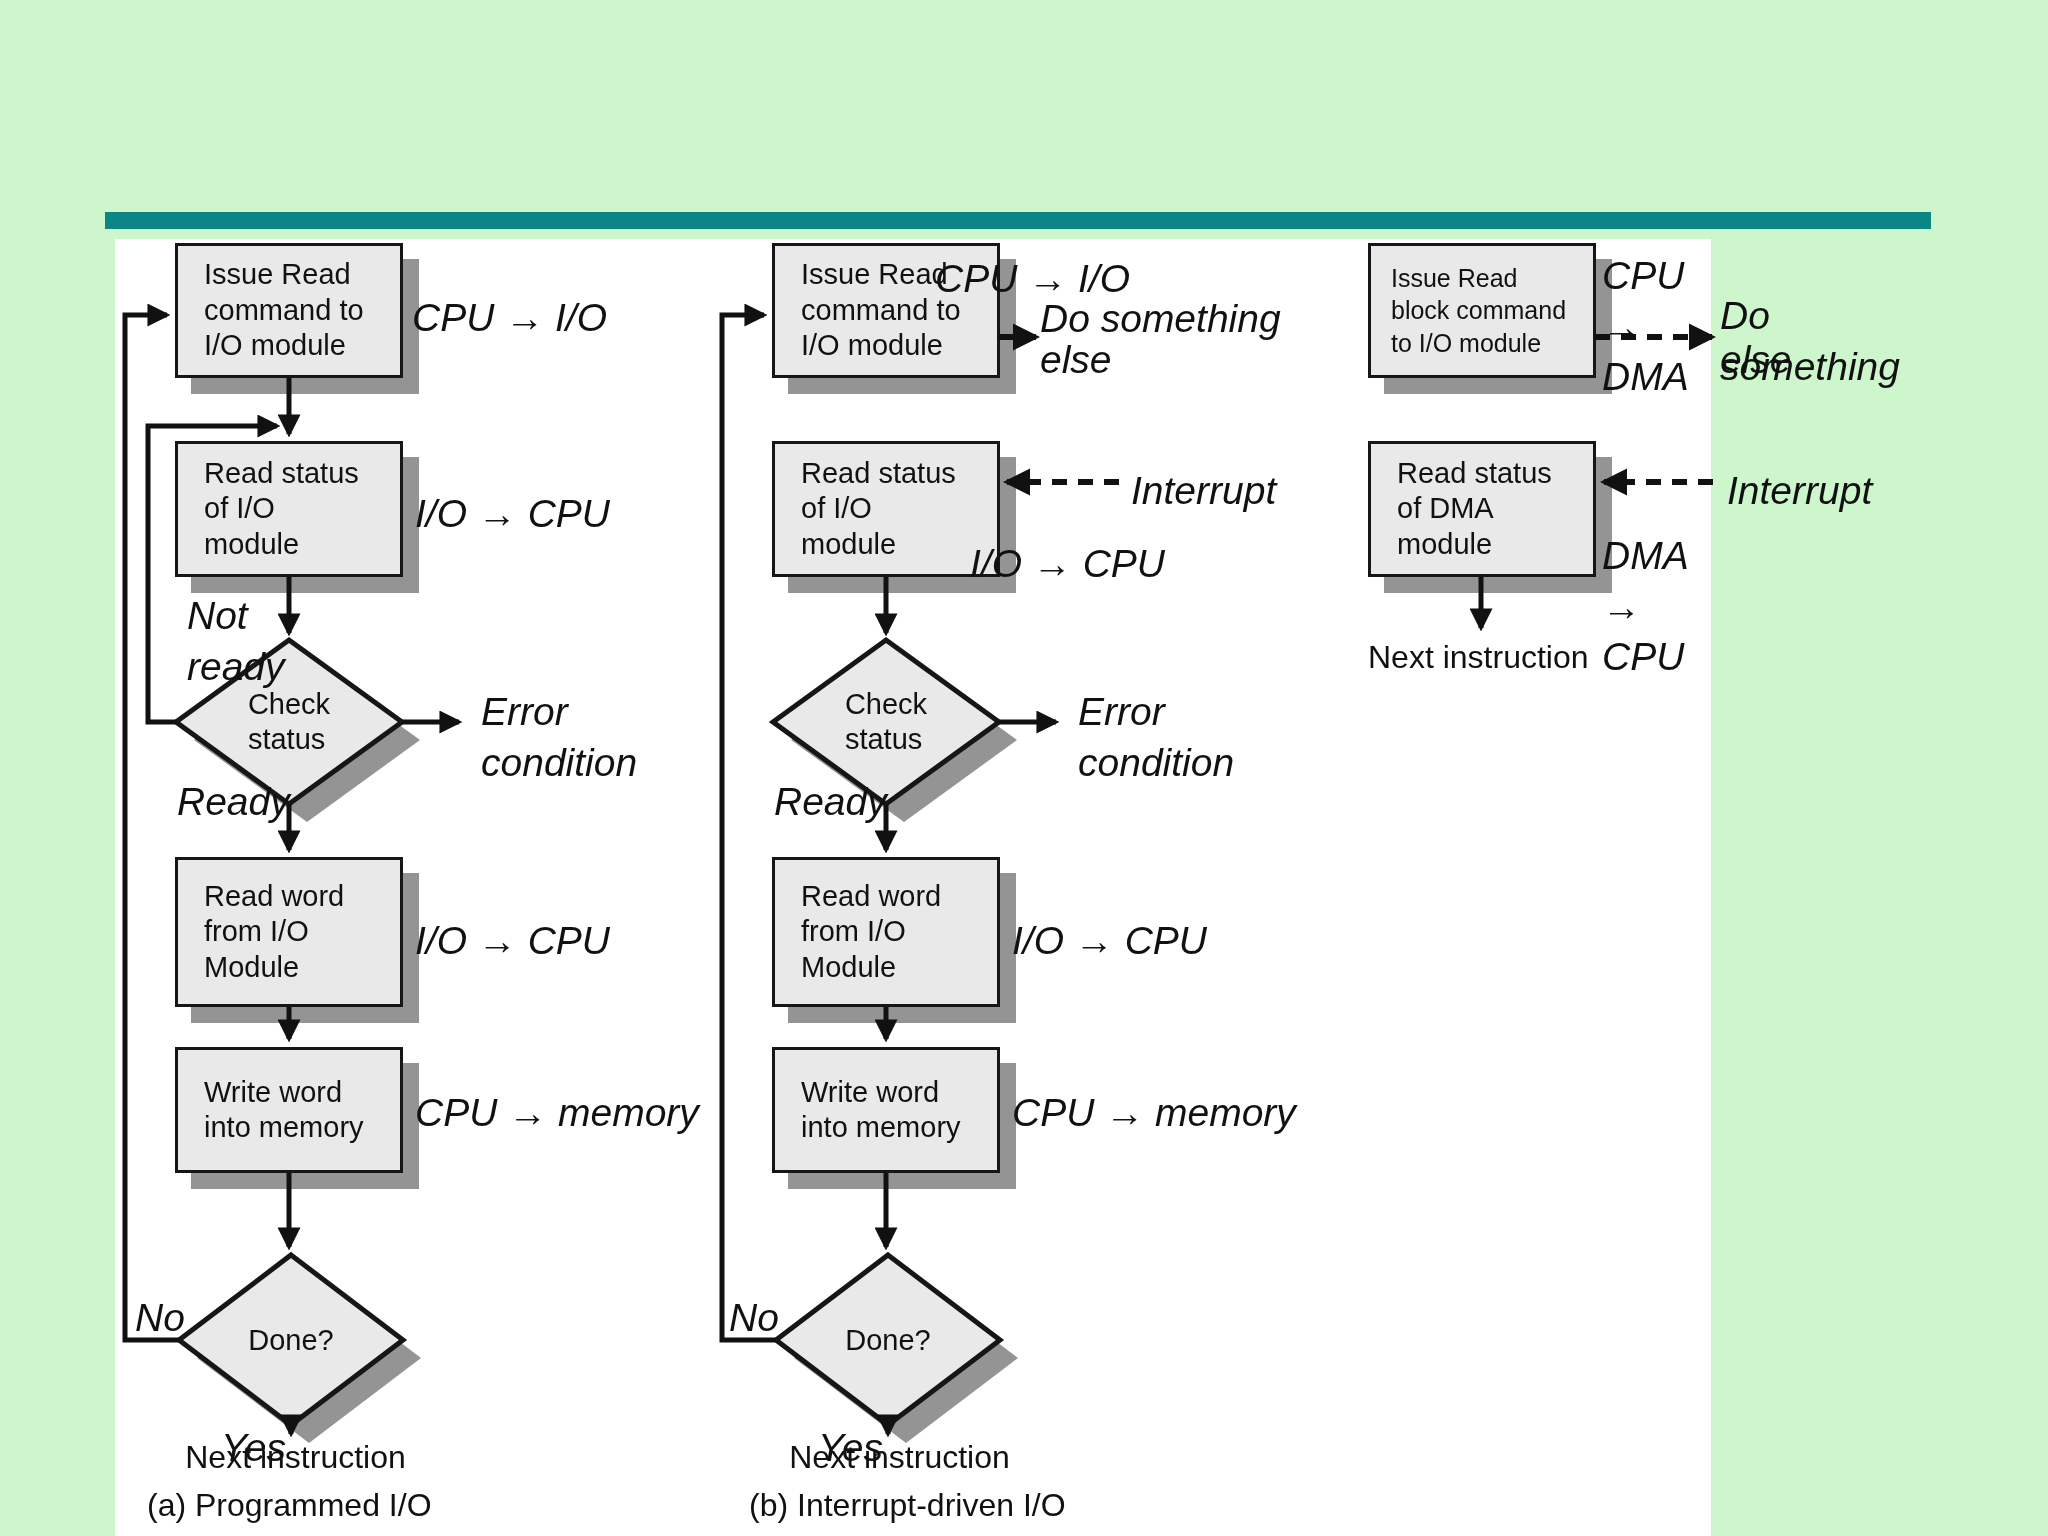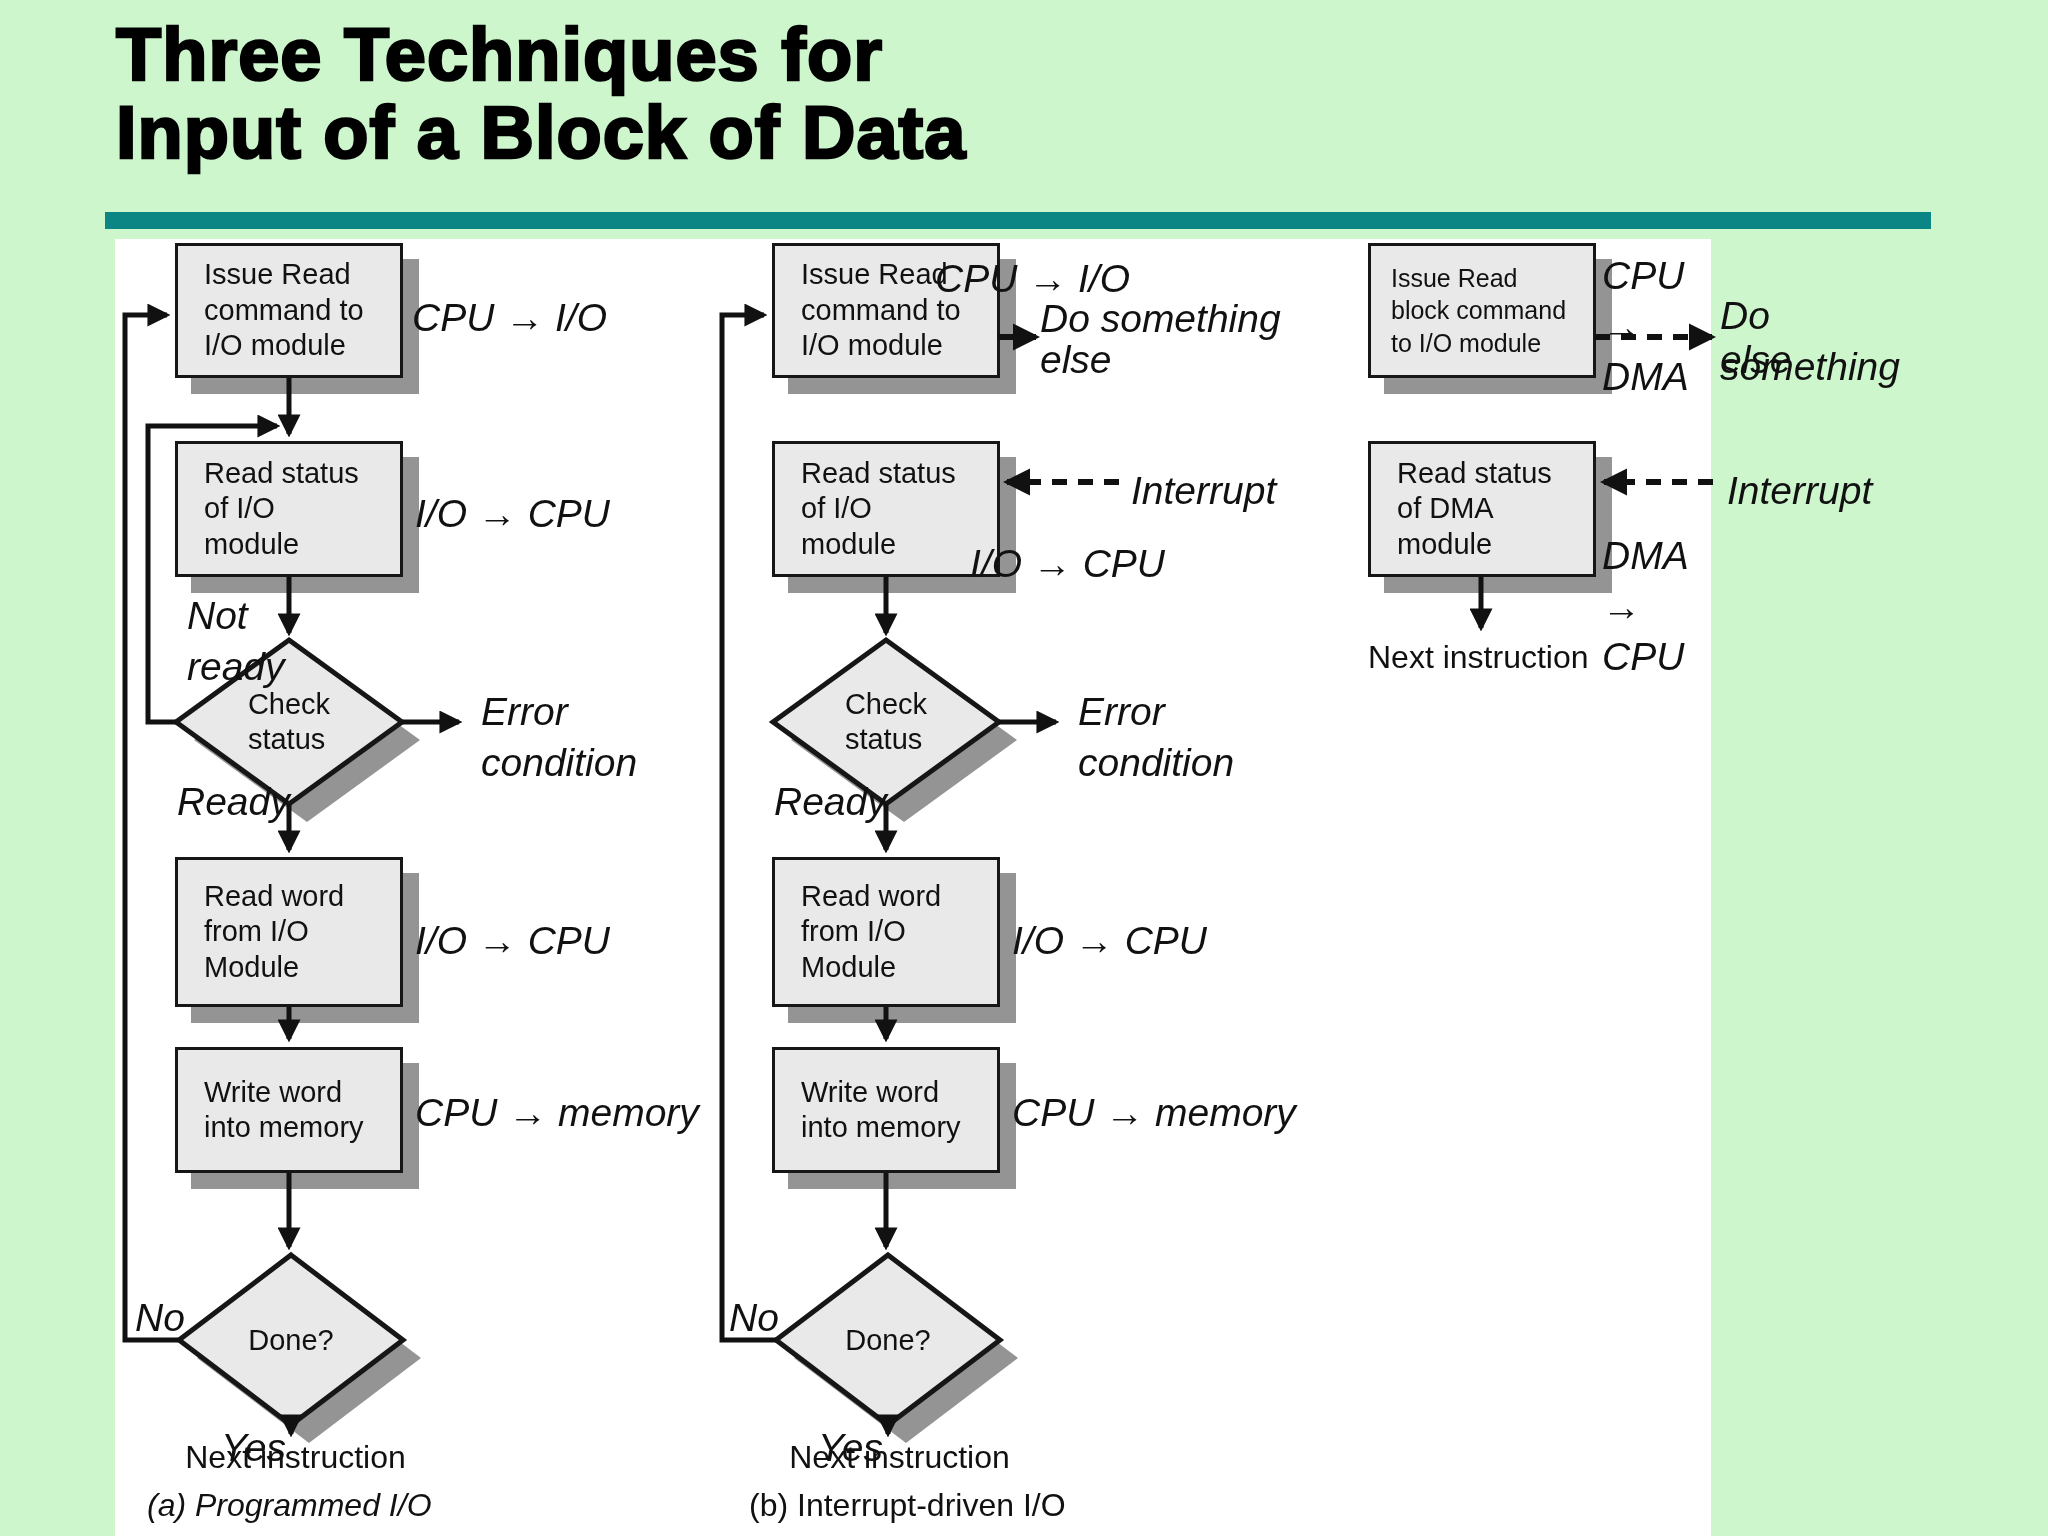--- a/index.html
+++ b/index.html
@@ -40,21 +40,20 @@
   }
   .lbl{position:absolute;font-size:39px;line-height:1.3;white-space:pre-line;font-style:italic;}
   .txt32{position:absolute;font-size:32px;line-height:1.2;white-space:pre;}
   .center245{width:245px;text-align:center;}
 </style>
 </head>
 <body>
 
 <div class="slide">
 
-  <div class="title"><span>Three Techniques for</span><br><span>Input of a Block of Data</span></div>
 
   <div class="accent-bar"></div>
 
   <div class="panel">
 
     <div class="box" style="left:60px;top:4px;width:228px;height:135px;">Issue Read
 command to
 I/O module</div>
     <div class="box" style="left:60px;top:202px;width:228px;height:136px;">Read status
 of I/O
@@ -145,21 +144,21 @@
     <div class="lbl" style="left:36px;top:352px;margin-left:36px;">Not
 ready</div>
     <div class="lbl" style="left:366px;top:448px;">Error
 condition</div>
     <div class="lbl" style="left:62px;top:538px;">Ready</div>
     <div class="lbl" style="left:300px;top:677px;">I/O → CPU</div>
     <div class="lbl" style="left:300px;top:849px;">CPU → memory</div>
     <div class="lbl" style="left:20px;top:1054px;">No</div>
     <div class="lbl" style="left:106px;top:1184px;">Yes</div>
     <div class="txt32 center245" style="left:58px;top:1199px;">Next instruction</div>
-    <div class="txt32" style="left:32px;top:1247px;font-style:italic;">(a) Programmed I/O</div>
+    <div class="txt32" style="left:32px;top:1247px;">(a) Programmed I/O</div>
 
     <div class="lbl" style="left:820px;top:15px;">CPU → I/O</div>
     <div class="lbl" style="left:925px;top:55px;">Do something</div>
     <div class="lbl" style="left:925px;top:96px;">else</div>
     <div class="lbl" style="left:1016px;top:227px;">Interrupt</div>
     <div class="lbl" style="left:855px;top:300px;">I/O → CPU</div>
     <div class="lbl" style="left:963px;top:448px;">Error
 condition</div>
     <div class="lbl" style="left:659px;top:538px;">Ready</div>
     <div class="lbl" style="left:897px;top:677px;">I/O → CPU</div>

